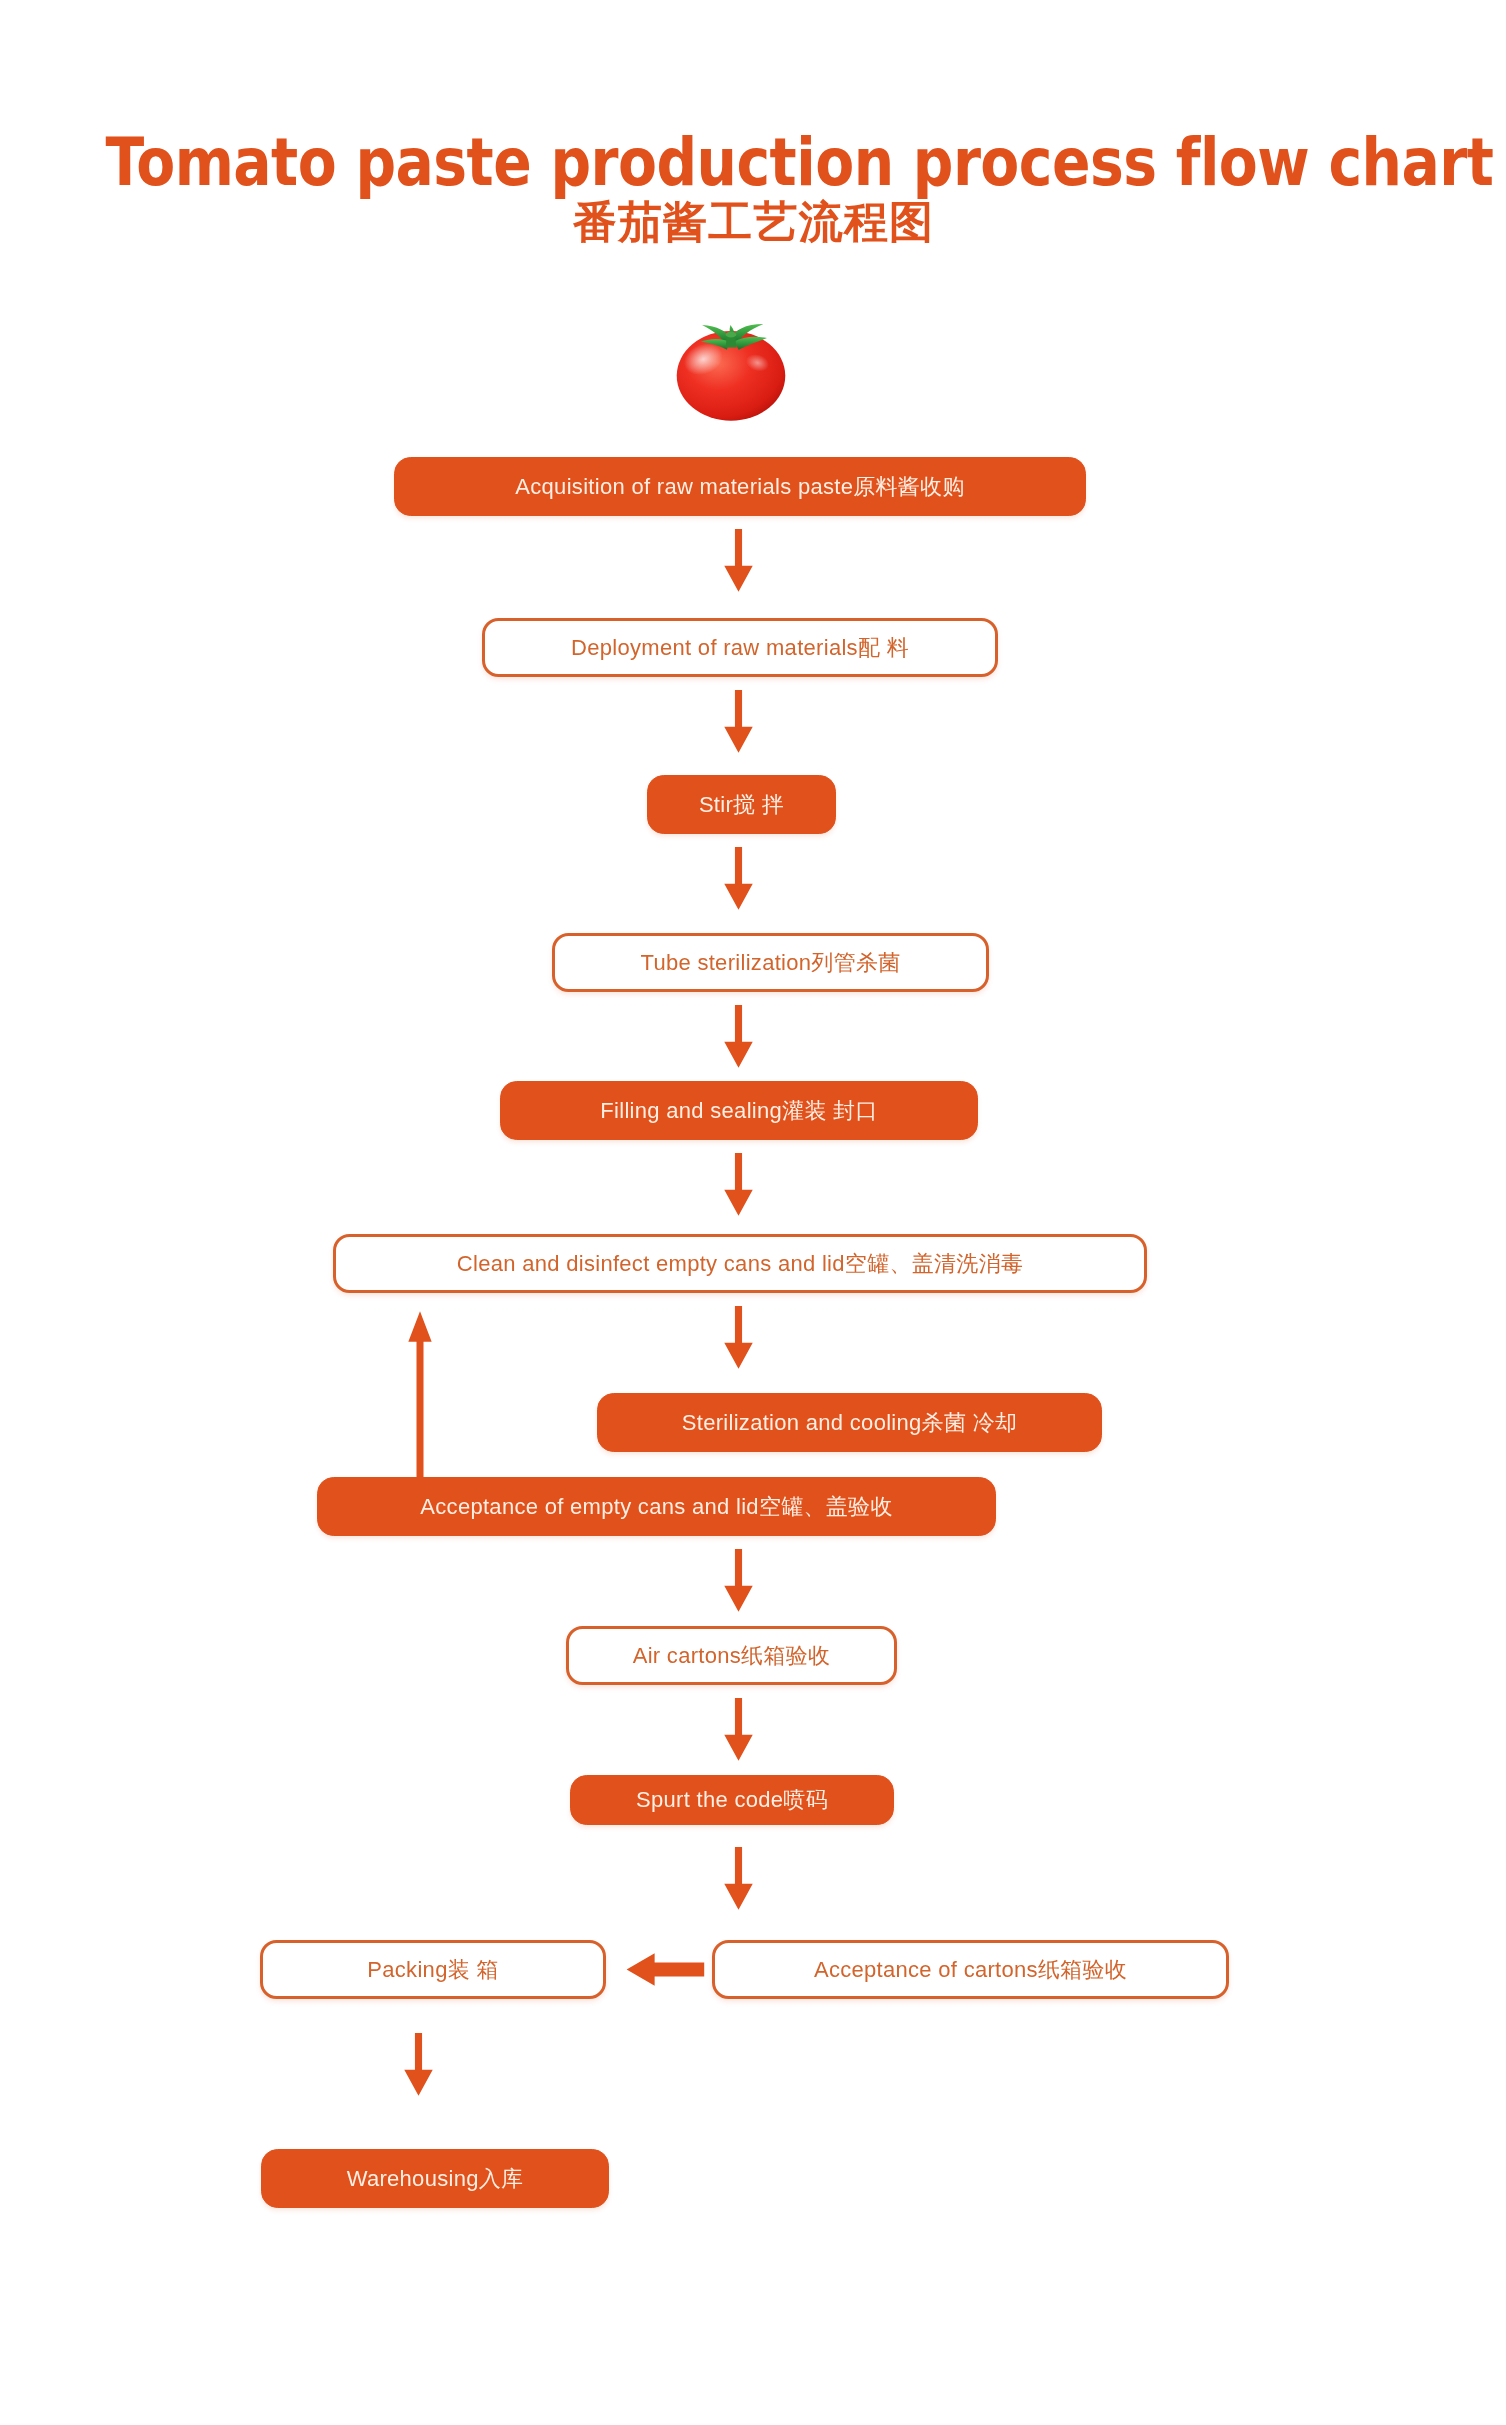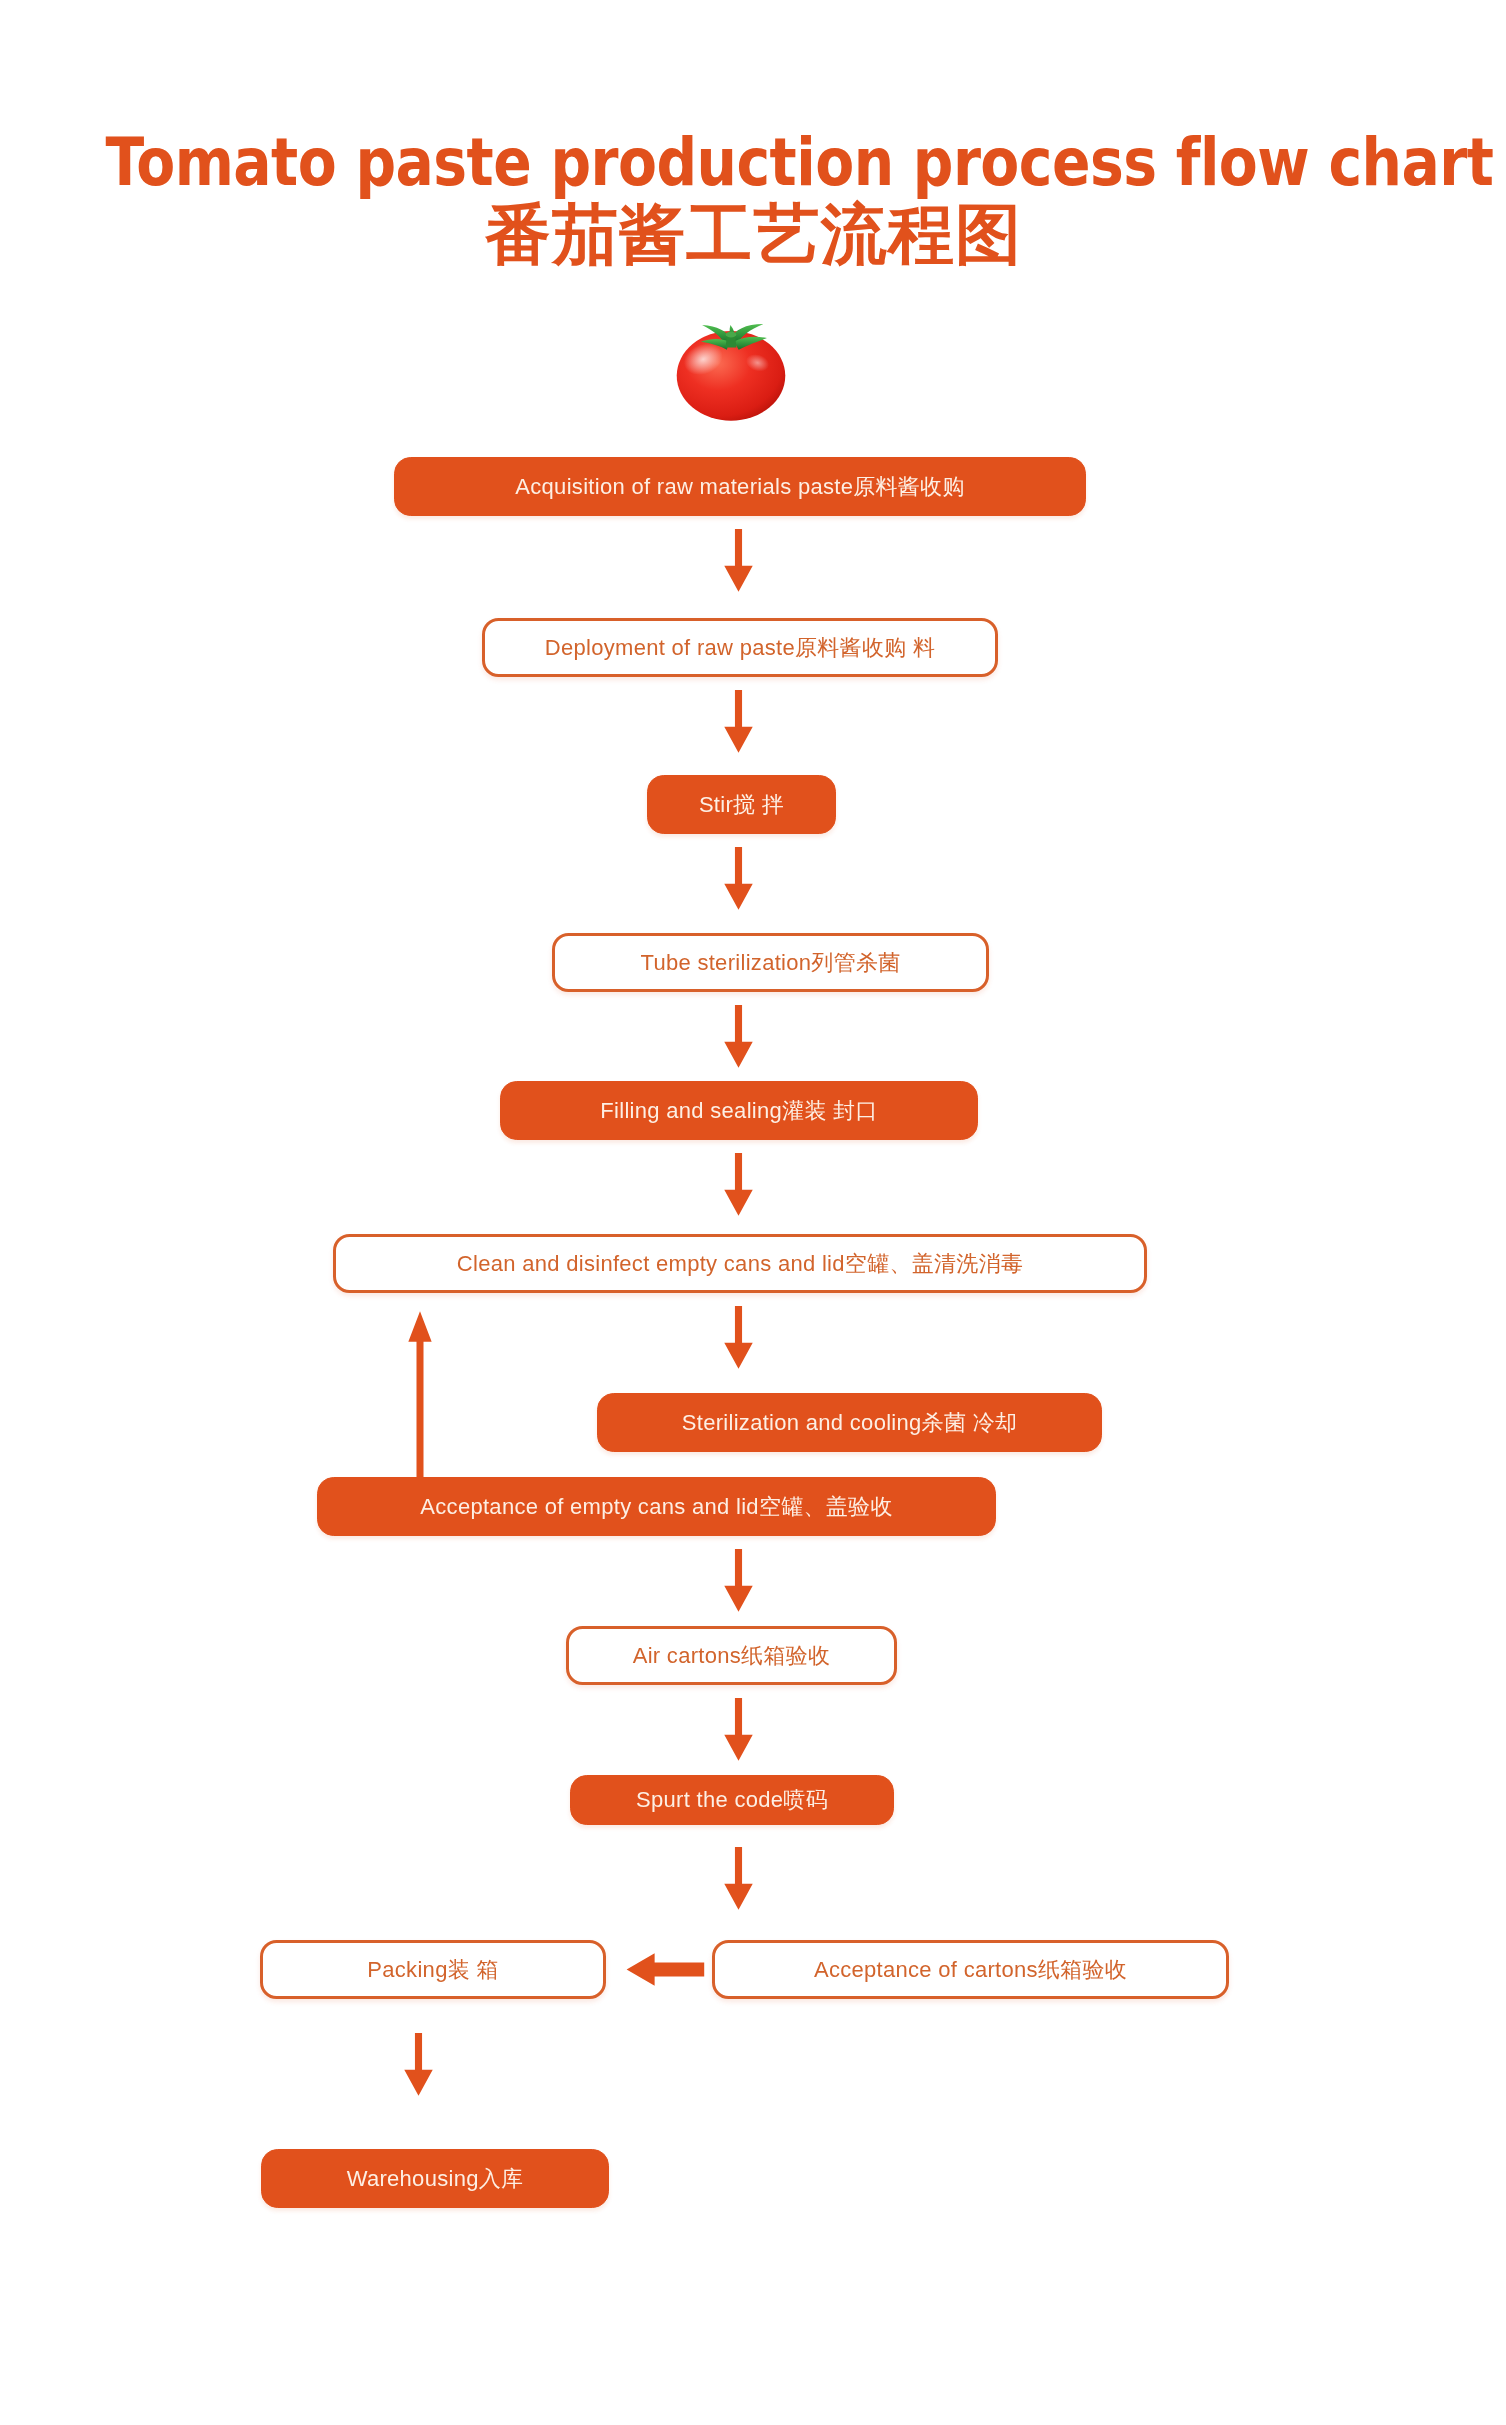--- a/index.html
+++ b/index.html
@@ -33,21 +33,21 @@
     letter-spacing: -0.6px;
     color: #E1511C;
     line-height: 1.02;
     transform: scaleX(0.86);
     transform-origin: center center;
     white-space: nowrap;
   }
   .title-sub {
     font-family: "DejaVu Sans", sans-serif;
     font-weight: bold;
-    font-size: 66px;
+    font-size: 44px;
     color: #E1511C;
     line-height: 1.18;
     letter-spacing: 1.2px;
     white-space: nowrap;
   }
 
   
   .tomato {
     position: absolute;
     left: 663px;
@@ -137,21 +137,21 @@
   </div>
 
   <div class="node filled" style="left:394px; top:457px; width:692px; height:59px;">Acquisition of raw materials paste原料酱收购</div>
 
   <div class="arrow" style="left:723px; top:529px;">
     <svg width="31" height="64" viewBox="0 0 52 108">
       <path d="M20 0 H32 V62 H50 L26 106 L2 62 H20 Z" fill="#E1511C"></path>
     </svg>
   </div>
 
-  <div class="node outline" style="left:482px; top:618px; width:516px; height:59px;">Deployment of raw paste原料酱收购  料</div>
+  <div class="node outline" style="left:482px; top:618px; width:516px; height:59px;">Deployment of raw materials配  料</div>
 
   <div class="arrow" style="left:723px; top:690px;">
     <svg width="31" height="64" viewBox="0 0 52 108">
       <path d="M20 0 H32 V62 H50 L26 106 L2 62 H20 Z" fill="#E1511C"></path>
     </svg>
   </div>
 
   <div class="node filled" style="left:647px; top:775px; width:189px; height:59px;">Stir搅  拌</div>
 
   <div class="arrow" style="left:723px; top:847px;">

